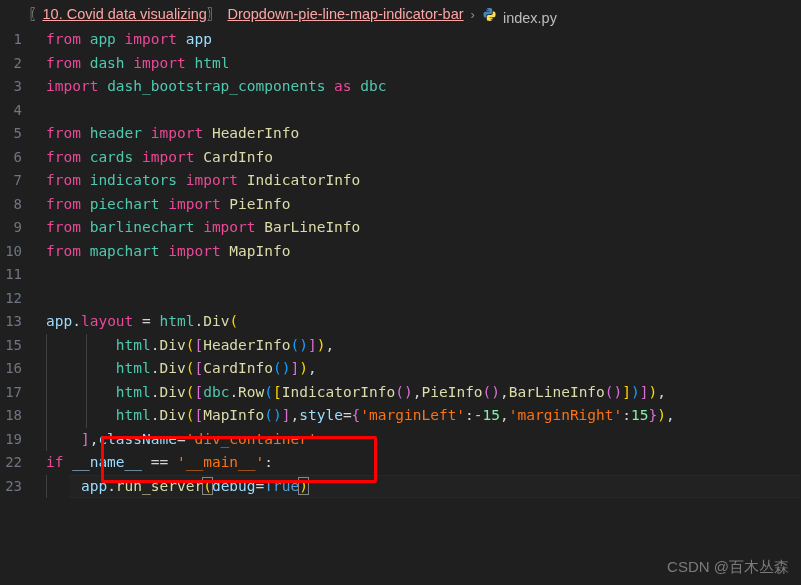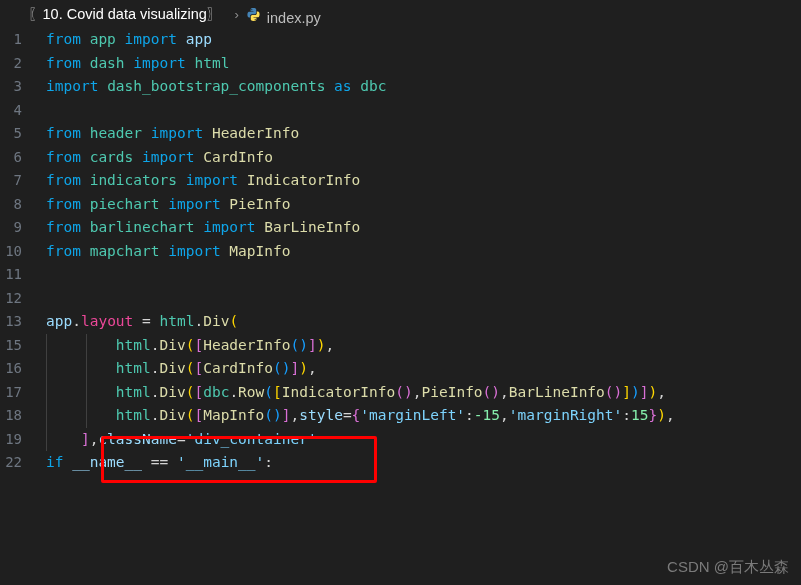--- a/index.html
+++ b/index.html
@@ -13,21 +13,21 @@
   
   .breadcrumb{
     position:absolute;left:0;top:0;width:801px;height:28px;
     background:#1f1f1f;
     display:flex;align-items:center;
     padding-left:28px;box-sizing:border-box;
     font-family:"Liberation Sans", sans-serif;
     font-size:14.5px;color:#a9a9a9;
     white-space:nowrap;
   }
-  .bc-seg{color:#ffffff;}
+  .bc-seg{color:#fca5a5;text-decoration:underline;}
   .bc-bracket{color:#a9a9a9;}
   .bc-sep{color:#8d8d8d;margin:0 7px;font-size:13px;}
   .bc-file{color:#bdbdbd;margin-top:7px;}
   .py-icon{
     display:inline-block;width:15px;height:15px;
     margin-right:6px;vertical-align:-3px;
   }
 
   
   .editor{
@@ -61,26 +61,26 @@
     pointer-events:none;
   }
 
   
   .guide{
     position:absolute;top:0;width:1px;height:23.5px;
     background:#404040;
   }
 
   
-  .kw      {color:#0ea5e9;}  
+  .kw      {color:#ec4899;}  
   .mod     {color:#4ec9b0;}  
   .cls     {color:#dcdcaa;}  
   .var     {color:#9cdcfe;}  
   .prop    {color:#ec4899;}  
-  .str     {color:#7dd3fc;}  
+  .str     {color:#f97316;}  
   .num     {color:#86efac;}  
   .const   {color:#569cd6;}  
   .op      {color:#d4d4d4;}
   .b1      {color:#ffd700;}  
   .b2      {color:#da70d6;}  
   .b3      {color:#179fff;}  
   .bmatch  {outline:1px solid #888; outline-offset:0px;}
 
   
   .anno-box{
@@ -104,20 +104,21 @@
 </head>
 <body>
 
 <div id="app">
 
   <div class="breadcrumb">
     <span class="bc-bracket">〖</span>
       <span class="bc-seg">10. Covid data visualizing</span>
       <span class="bc-bracket">〗</span>
     <span style="width:6px"></span>
+    <span class="bc-seg">Dropdown-pie-line-map-indicator-bar</span>
     <span class="bc-sep">›</span>
     <span class="py-icon">
       <svg width="15" height="15" viewBox="0 0 16 16">
         <path d="M7.9 1.1c-1.6 0-3 .3-3 1.8v1.6h3.1v.5H3.6S1.5 4.7 1.5 8c0 3.3 1.9 3.2 1.9 3.2h1.1V9.5s-.1-1.9 1.8-1.9h2.8s1.8 0 1.8-1.7V2.9s.2-1.8-3-1.8zM6.2 2.2c.3 0 .6.3.6.6s-.3.6-.6.6-.6-.3-.6-.6.3-.6.6-.6z" fill="#4584b6"></path>
         <path d="M8.1 14.9c1.6 0 3-.3 3-1.8v-1.6H8v-.5h4.4s2.1.3 2.1-3-1.9-3.2-1.9-3.2h-1.1v1.7s.1 1.9-1.8 1.9H6.9s-1.8 0-1.8 1.7v3s-.2 1.8 3 1.8zm1.7-1.1c-.3 0-.6-.3-.6-.6s.3-.6.6-.6.6.3.6.6-.3.6-.6.6z" fill="#ffde57"></path>
       </svg>
     </span>
     <span class="bc-file">index.py</span>
   </div>
 
@@ -214,20 +215,25 @@
       <span class="code"><span class="guide" style="left:0px"></span>    <span class="b2">]</span><span class="op">,</span><span class="var">className</span><span class="op">=</span><span class="str">'div_container'</span></span>
     </div>
 
 
 
     <div class="code-line">
       <span class="ln">22</span>
       <span class="code"><span class="kw">if</span> <span class="var">__name__</span> <span class="op">==</span> <span class="str">'__main__'</span><span class="op">:</span></span>
     </div>
 
+    <div class="code-line active">
+      <span class="ln">23</span>
+      <span class="code-bg"></span>
+      <span class="code"><span class="guide" style="left:0px"></span>    <span class="var">app</span><span class="op">.</span><span class="cls">run_server</span><span class="b1 bmatch">(</span><span class="var">debug</span><span class="op">=</span><span class="const">True</span><span class="b1 bmatch">)</span></span>
+    </div>
 
   </div>
 
   <div class="anno-box" style="left:101px;top:436px;width:276px;height:47px;"></div>
 
   <div class="watermark">CSDN @百木丛森</div>
 
 </div>
 
 </body></html>

